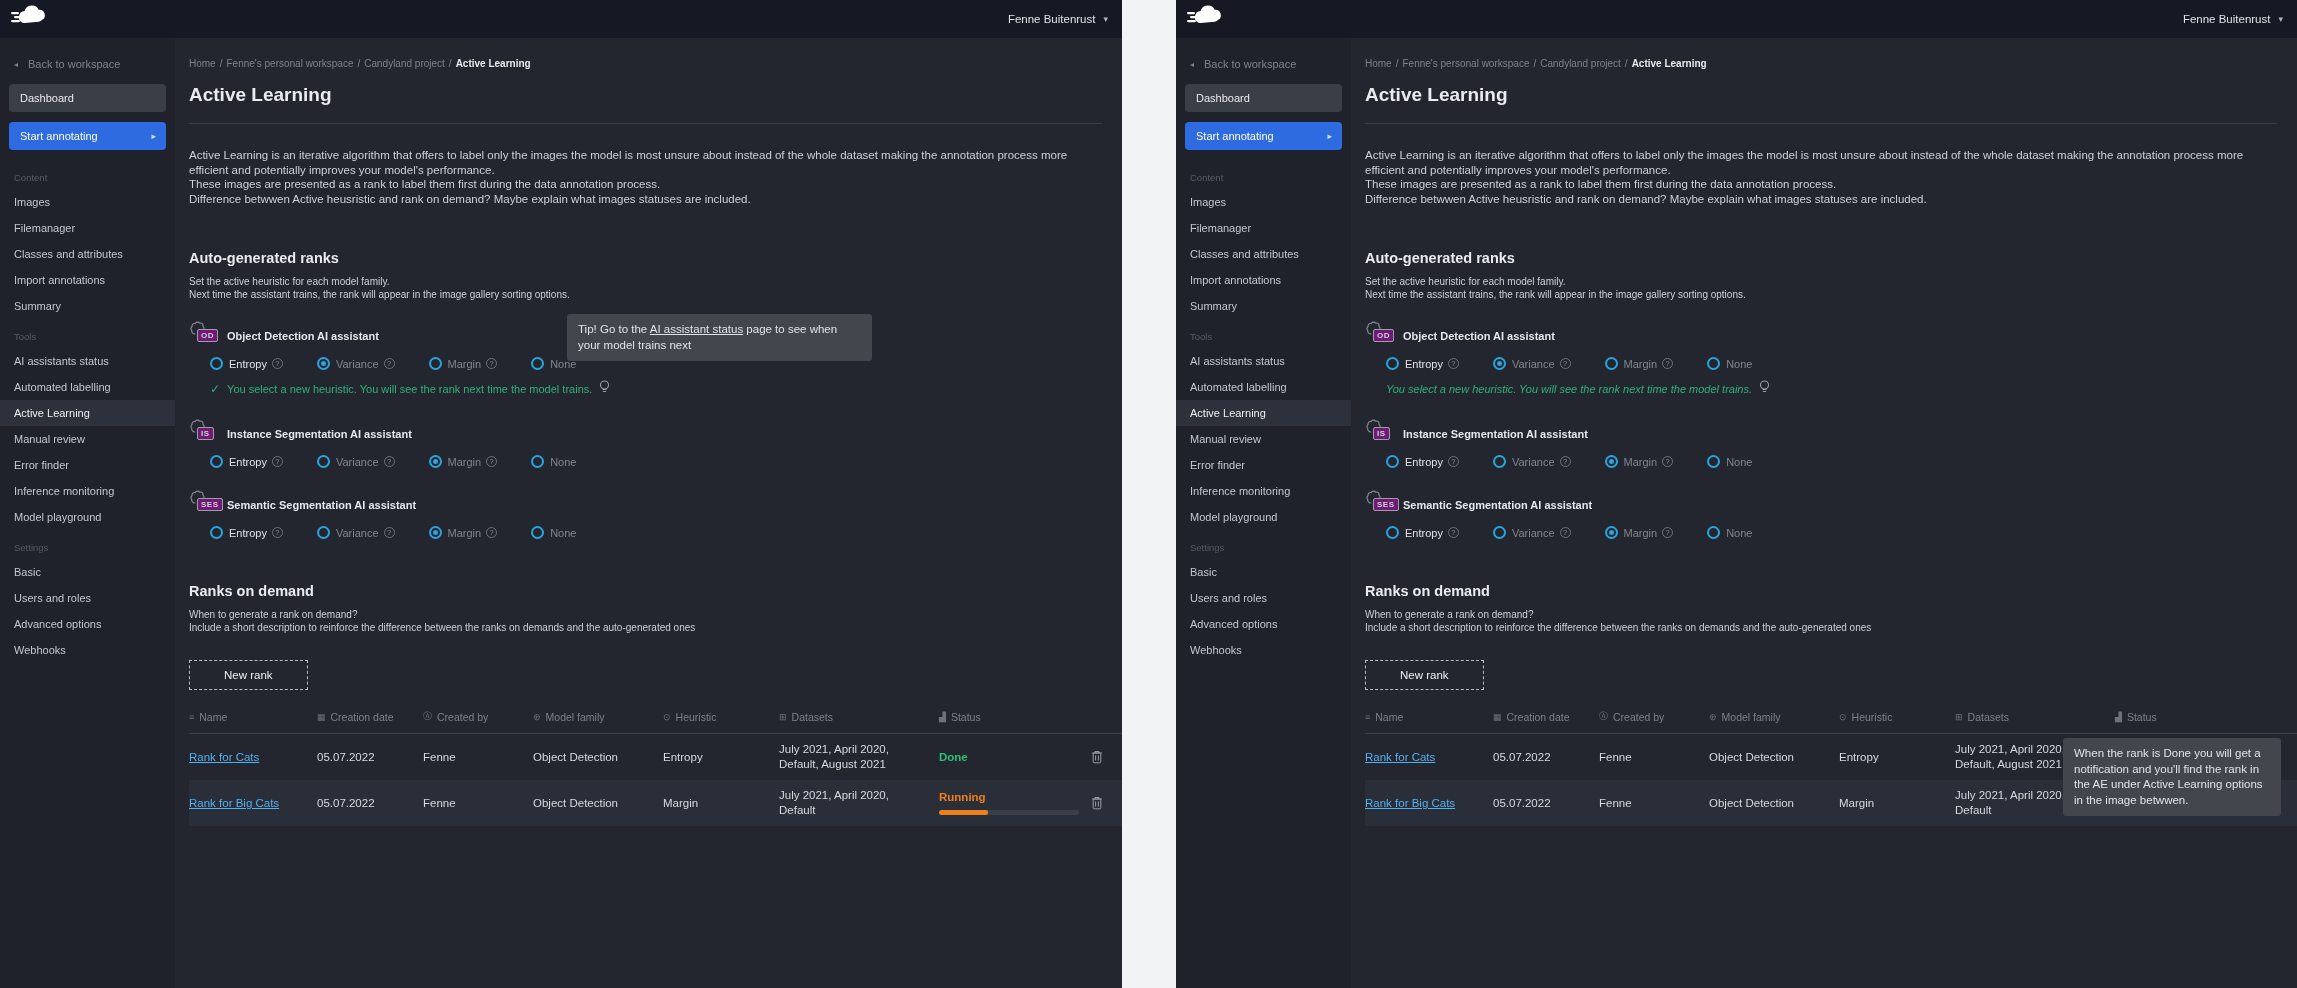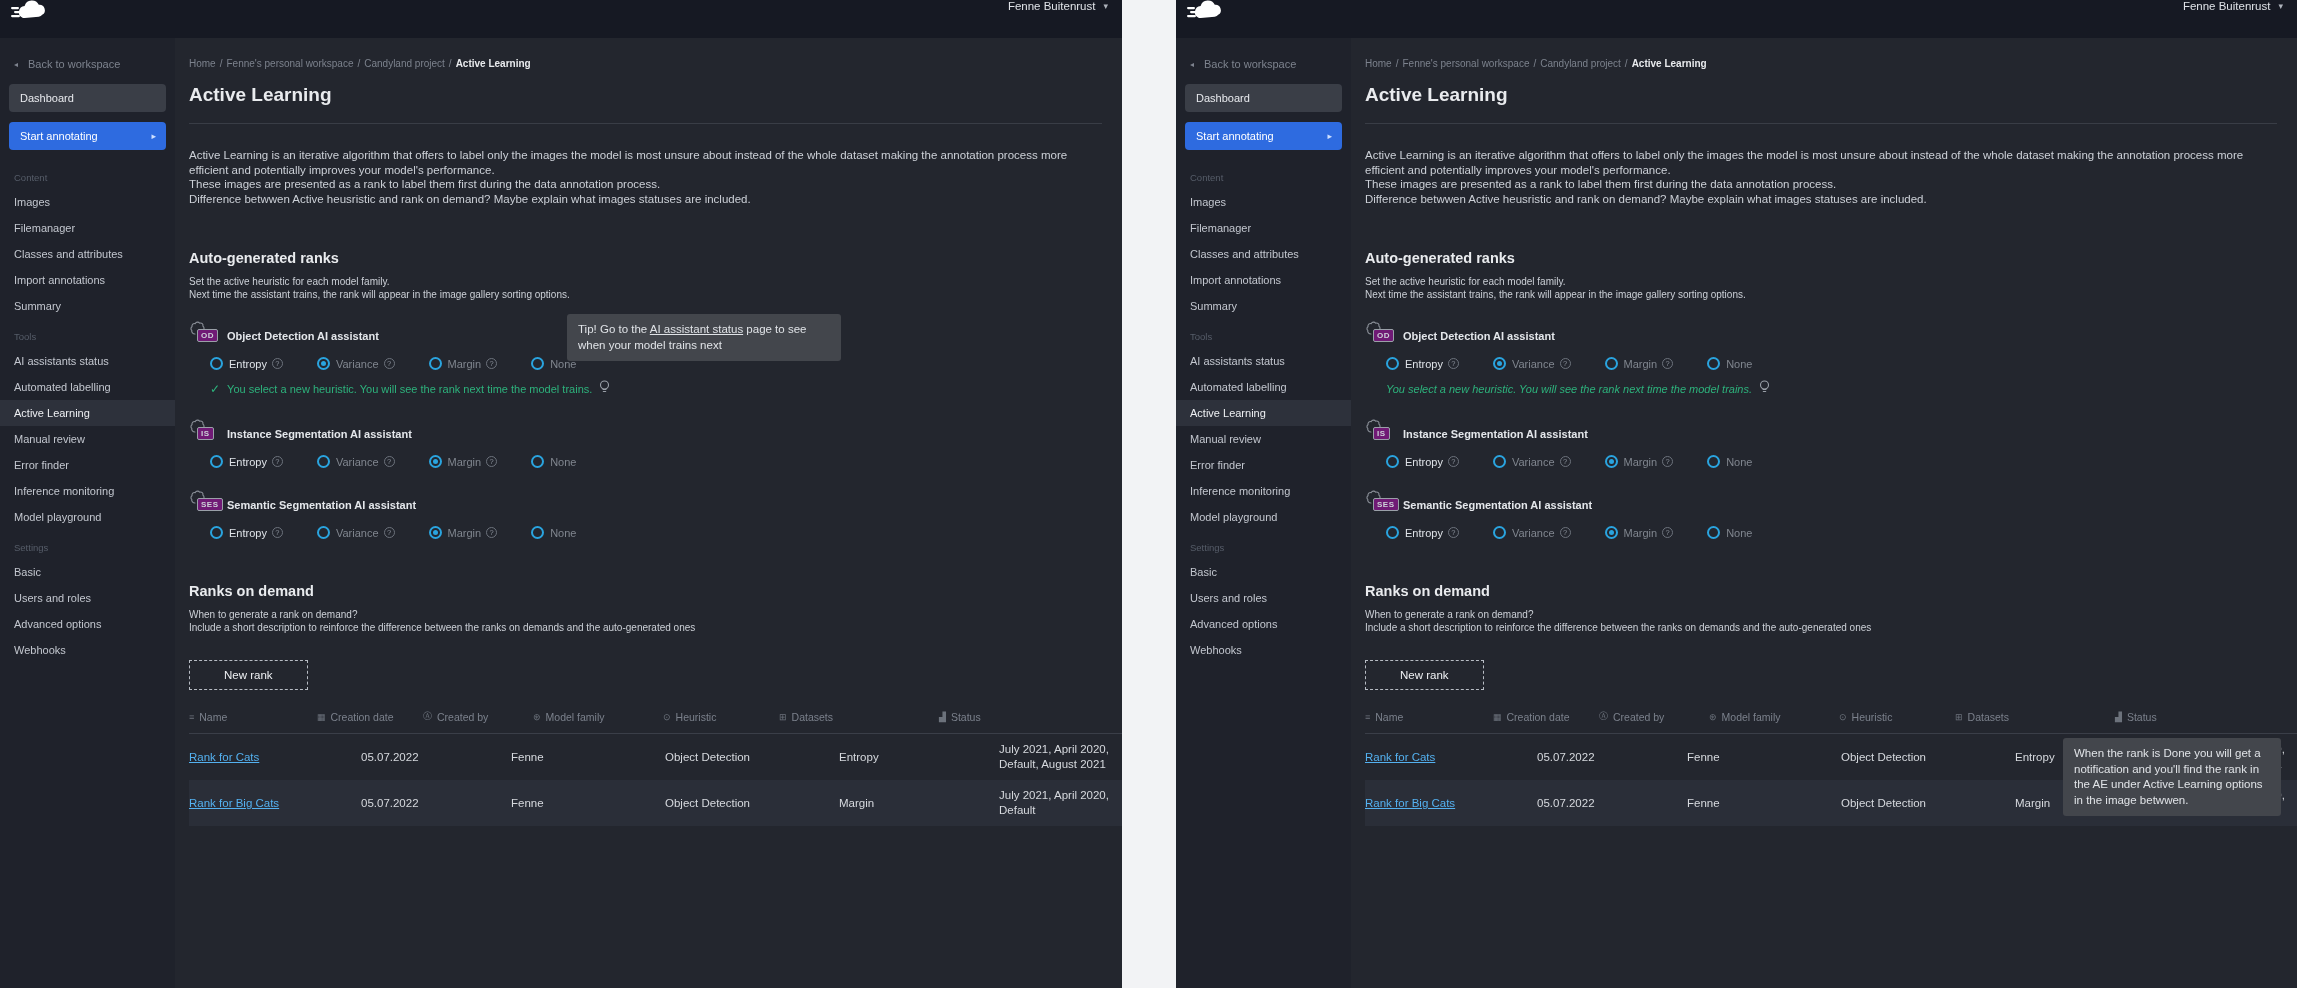--- a/index.html
+++ b/index.html
@@ -19,21 +19,21 @@
     flex-direction: column;
   }
   .panel.left  { width: 1122px; }
   .panel.right { width: 1121px; margin-left: 54px; }
 
   
   .topbar {
     height: 38px;
     background: #161923;
     display: flex;
-    align-items: flex-start;
+    align-items: center;
     justify-content: space-between;
     padding: 0 14px 0 10px;
     flex: 0 0 auto;
   }
   .user-menu {
     color: #dfe2e7;
     font-size: 11.5px;
     display: flex;
     align-items: center;
     gap: 8px;
@@ -202,21 +202,21 @@
   .tooltip {
     position: absolute;
     background: #43464c;
     color: #e0e3e7;
     font-size: 11.5px;
     line-height: 1.35;
     padding: 8px 11px;
     border-radius: 3px;
     z-index: 5;
   }
-  .tooltip-tip { left: 392px; top: 276px; width: 274px; }
+  .tooltip-tip { left: 392px; top: 276px; width: 305px; }
   .tooltip-tip a { color: #e0e3e7; text-decoration: underline; cursor: pointer; }
   .tooltip-done { left: 712px; top: 700px; width: 218px; }
 
   
   .new-rank-btn {
     margin-top: 26px;
     display: inline-block;
     border: 1px dashed #b7bcc4;
     color: #eef0f3;
     background: transparent;
@@ -234,21 +234,21 @@
     align-items: center;
   }
   .t-head {
     color: #7b818c;
     font-size: 10.5px;
     padding-bottom: 10px;
     border-bottom: 1px solid #3a3e48;
   }
   .t-head .h-cell { display: flex; align-items: center; gap: 5px; cursor: pointer; }
   .h-icon { font-size: 9px; color: #6c727c; }
-  .t-body .t-row { min-height: 46px; color: #d6d9de; padding: 6px 0; gap: 44px; }
+  .t-body .t-row { min-height: 46px; color: #d6d9de; padding: 6px 0; }
   .t-body .t-row.alt { background: #2a2e38; }
   .cell-name a { color: #54b1f0; text-decoration: underline; cursor: pointer; }
   .cell-datasets { line-height: 1.35; padding-right: 14px; }
   .status-label { font-weight: 700; }
   .progress {
     width: 140px; height: 5px;
     background: #3a3e48;
     border-radius: 2px;
     margin-top: 7px;
     overflow: hidden;

